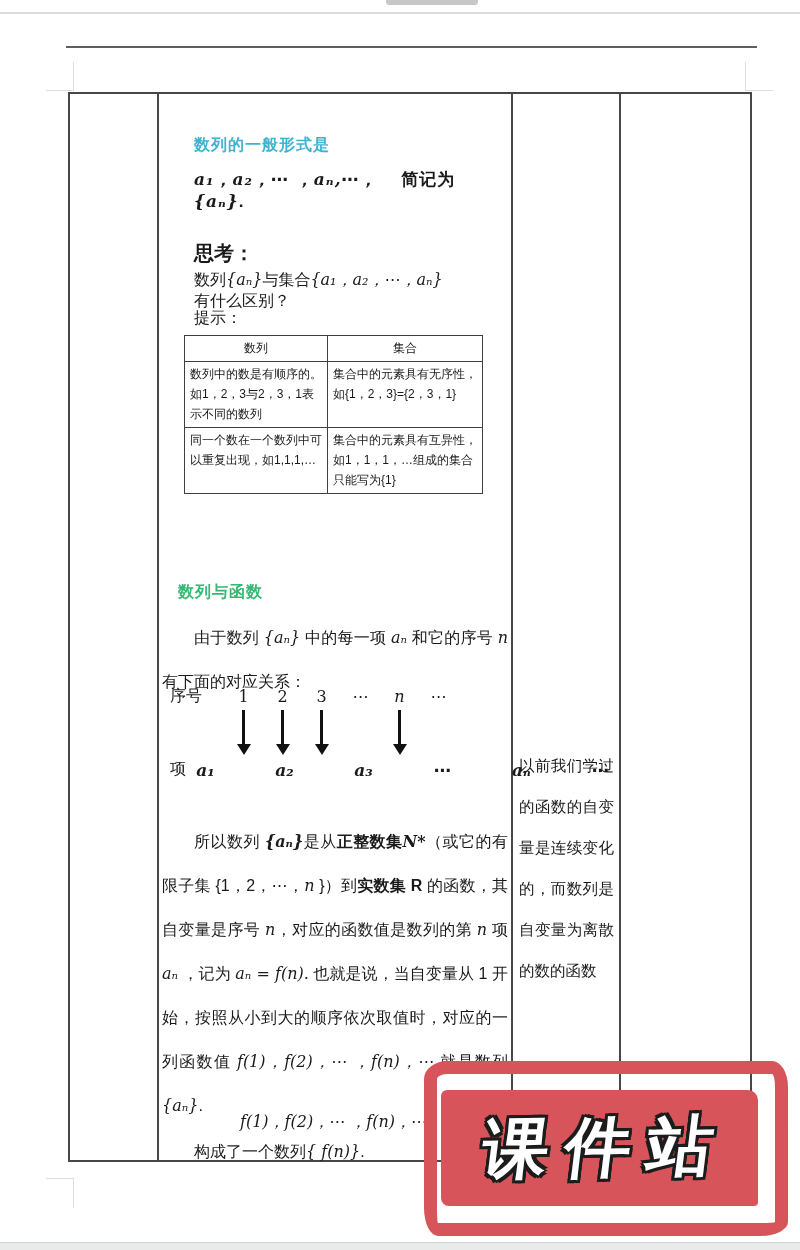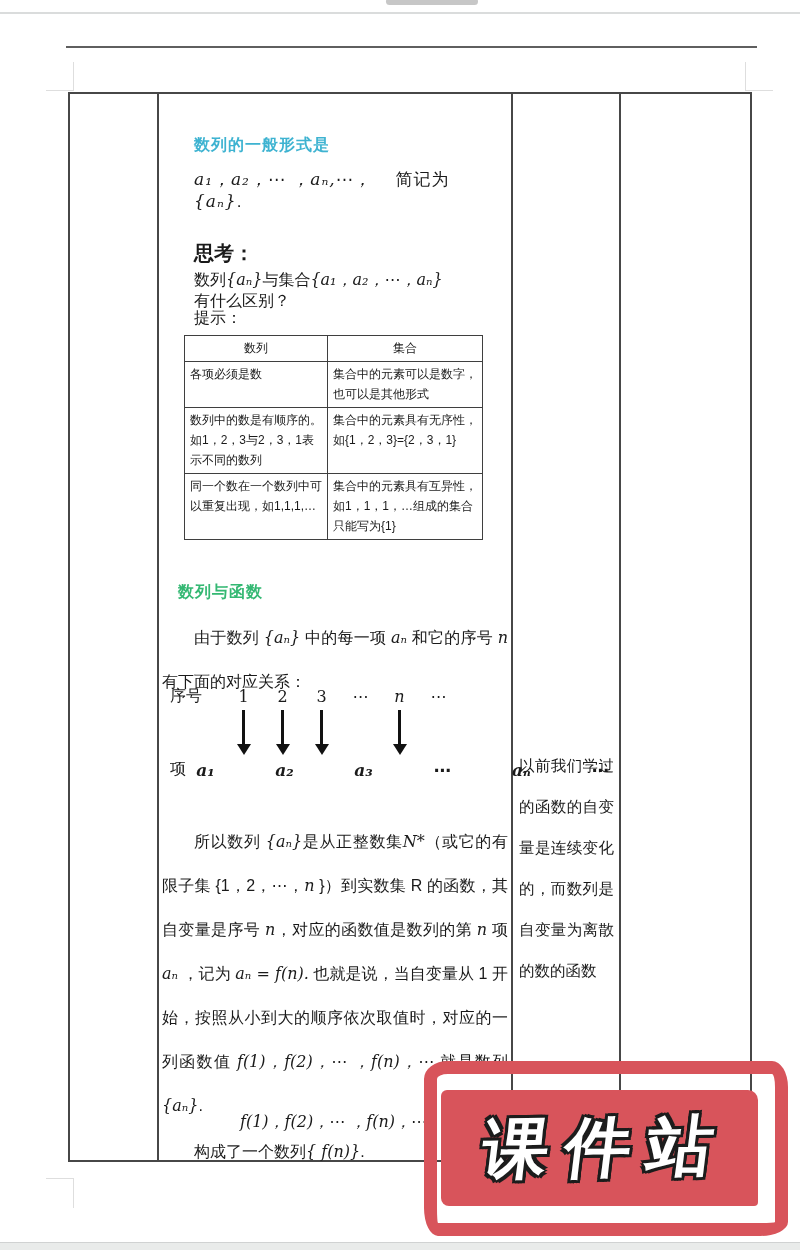--- a/index.html
+++ b/index.html
@@ -21,21 +21,21 @@
   .doc-table { left:68px; top:92px; width:684px; height:1070px; border:2px solid var(--table_border,#474747); background:transparent; }
   .vline { top:92px; height:1070px; width:2px; background:var(--table_border,#474747); }
 
   
   .main-cell { left:158px; top:92px; width:299px; height:1070px; }
   .heading { font-size:16px; font-weight:bold; letter-spacing:1px; }
   .h-cyan { color:var(--heading_cyan,#3eb3d1); }
   .h-green { color:var(--heading_green,#34b873); }
   .para { width:346px; font-size:16px; line-height:44px; text-align:justify; }
   .indent { text-indent:2em; }
-  .b { font-weight:normal; }
+  .b { font-weight:bold; }
   .m { font-family:"DejaVu Serif","DejaVu Sans",serif; font-style:italic; }
   .math-line { font-size:17px; font-weight:bold; letter-spacing:1px; }
 
   
   table.cmp { border-collapse:collapse; width:298px; font-size:12px; line-height:20px; table-layout:fixed; }
   table.cmp th, table.cmp td { border:1px solid #3f3f3f; padding:2px 5px 3px 5px; font-weight:normal; vertical-align:top; text-align:left; }
   table.cmp th { text-align:center; height:23px; vertical-align:middle; }
   table.cmp { border:1.5px solid #3f3f3f; }
   col.c1 { width:143px; } col.c2 { width:155px; }
 
@@ -102,24 +102,20 @@
         <col class="c1">
         <col class="c2">
       </colgroup>
     <thead>
       <tr>
         <th>数列</th>
         <th>集合</th>
       </tr>
     </thead>
     <tbody>
-        <tr>
-          <td>各项必须是数</td>
-          <td>集合中的元素可以是数字，也可以是其他形式</td>
-        </tr>
         <tr>
           <td>数列中的数是有顺序的。如1，2，3与2，3，1表示不同的数列</td>
           <td>集合中的元素具有无序性，如{1，2，3}={2，3，1}</td>
         </tr>
         <tr>
           <td>同一个数在一个数列中可以重复出现，如1,1,1,…</td>
           <td>集合中的元素具有互异性，如1，1，1，…组成的集合只能写为{1}</td>
         </tr>
       </tbody>
   </table>

